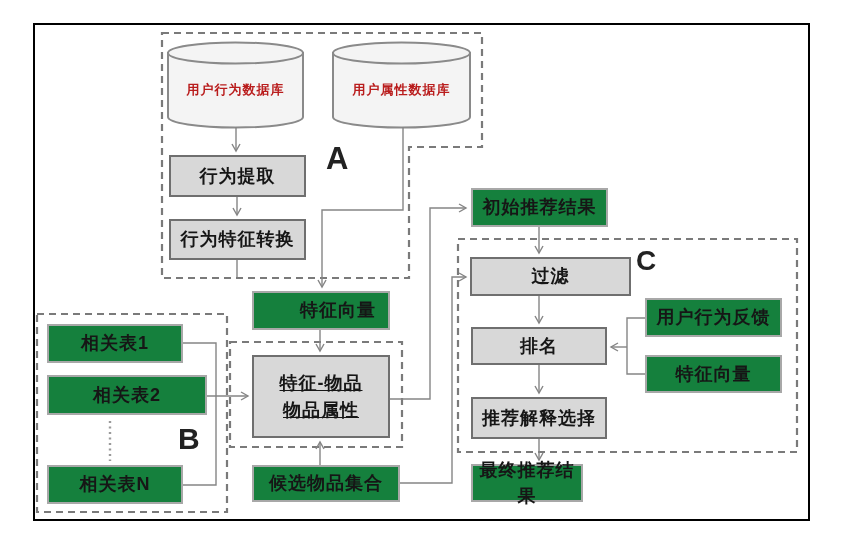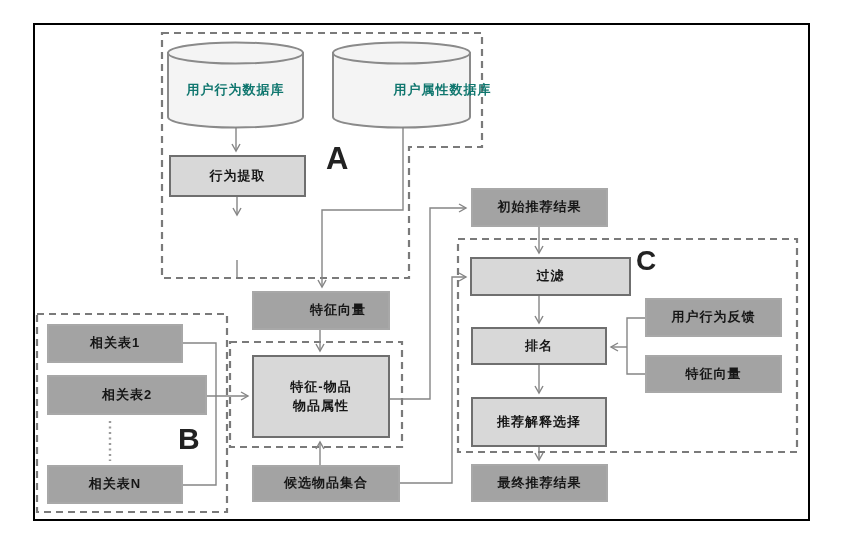--- a/index.html
+++ b/index.html
@@ -1,26 +1,26 @@
 <!DOCTYPE html>
 <html><head>
 <meta charset="utf-8">
 <style>
   html,body { margin:0; padding:0; background:#ffffff; }
   body { width:863px; height:542px; position:relative; font-family:"Liberation Sans", sans-serif; overflow:hidden; }
   .canvas { position:absolute; left:0; top:0; width:863px; height:542px; }
   #frame { position:absolute; left:33px; top:23px; width:773px; height:494px; border:2px solid #000; background:#fff; }
   svg.overlay { position:absolute; left:0; top:0; z-index:2; }
   .node { position:absolute; z-index:3; display:flex; flex-direction:column; align-items:center; justify-content:center;
-          text-align:center; font-size:13px; font-weight:bold; color:#161616; letter-spacing:1px;
+          text-align:center; font-size:18px; font-weight:bold; color:#161616; letter-spacing:1px;
           line-height:1.45; box-sizing:border-box; }
   .node.proc { background:#d8d8d8; border:2px solid #6f6f6f; }
-  .node.data { background:#a3a3a3; border:2px solid #a8a8a8; }
+  .node.data { background:#15803d; border:2px solid #a8a8a8; }
   .cyl-label { position:absolute; z-index:3; display:flex; align-items:center; justify-content:center;
-               font-size:13px; font-weight:bold; letter-spacing:1px; color:#0f766e; text-align:center; }
+               font-size:13px; font-weight:bold; letter-spacing:1px; color:#b91c1c; text-align:center; }
   .region-label { position:absolute; z-index:3; font-weight:bold; color:#222; }
 </style>
 </head>
 <body>
 
 <div class="canvas">
   <div id="frame"></div>
 
   <svg class="overlay" width="863" height="542" viewBox="0 0 863 542">
     <defs>
@@ -61,37 +61,38 @@
       <polyline points="539,435 539,460" marker-end="url(#arw)"></polyline>
       <polyline points="388,483 452,483 452,277 466,277" marker-end="url(#arw)"></polyline>
       <polyline points="320,465 320,442" marker-end="url(#arw)"></polyline>
       <polyline points="645,318 627,318 627,374 645,374"></polyline>
       <polyline points="627,347 611,347" marker-end="url(#arw)"></polyline>
     </g>
     <line x1="110" y1="421" x2="110" y2="461" stroke="#9a9a9a" stroke-width="2.4" stroke-dasharray="2,3.5"></line>
   </svg>
 
   <div class="cyl-label" style="left:168px; top:68px; width:135px; height:44px;">用户行为数据库</div>
-  <div class="cyl-label" style="left:333px; top:68px; width:137px; height:44px;padding-left:41px;">用户属性数据库</div>
+  <div class="cyl-label" style="left:333px; top:68px; width:137px; height:44px;">用户属性数据库</div>
 
   <div class="node proc" style="left:169px; top:155px; width:137px; height:42px;">行为提取</div>
-  <div class="node proc" style="left:252px; top:355px; width:138px; height:83px;">
+  <div class="node proc" style="left:169px; top:219px; width:137px; height:41px;">行为特征转换</div>
+  <div class="node proc" style="left:252px; top:355px; width:138px; height:83px;text-decoration:underline;">
     <span>特征-物品</span>
     <span>物品属性</span>
   </div>
   <div class="node proc" style="left:470px; top:257px; width:161px; height:39px;">过滤</div>
   <div class="node proc" style="left:471px; top:327px; width:136px; height:38px;">排名</div>
-  <div class="node proc" style="left:471px; top:397px; width:136px; height:50px;">推荐解释选择</div>
+  <div class="node proc" style="left:471px; top:397px; width:136px; height:42px;">推荐解释选择</div>
 
   <div class="node data" style="left:252px; top:291px; width:138px; height:39px;padding-left:34px;">特征向量</div>
   <div class="node data" style="left:47px; top:324px; width:136px; height:39px;">相关表1</div>
   <div class="node data" style="left:47px; top:375px; width:160px; height:40px;">相关表2</div>
   <div class="node data" style="left:47px; top:465px; width:136px; height:39px;">相关表N</div>
   <div class="node data" style="left:471px; top:188px; width:137px; height:39px;">初始推荐结果</div>
-  <div class="node data" style="left:471px; top:464px; width:137px; height:38px;">最终推荐结果</div>
+  <div class="node data" style="left:471px; top:464px; width:112px; height:38px;">最终推荐结果</div>
   <div class="node data" style="left:252px; top:465px; width:148px; height:37px;">候选物品集合</div>
   <div class="node data" style="left:645px; top:298px; width:137px; height:39px;">用户行为反馈</div>
   <div class="node data" style="left:645px; top:355px; width:137px; height:38px;">特征向量</div>
 
   <div class="region-label" style="left:326px; top:141px; font-size:31px;">A</div>
   <div class="region-label" style="left:178px; top:422px; font-size:30px;">B</div>
   <div class="region-label" style="left:636px; top:245px; font-size:28px;">C</div>
 </div>
 
 </body></html>

